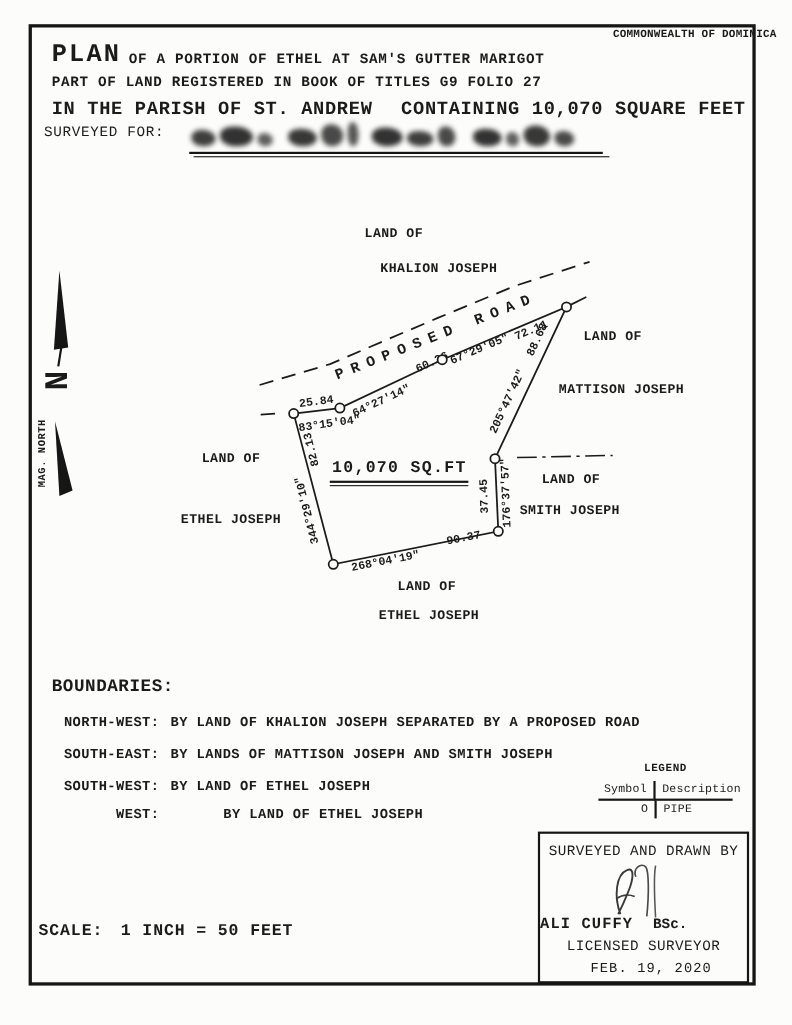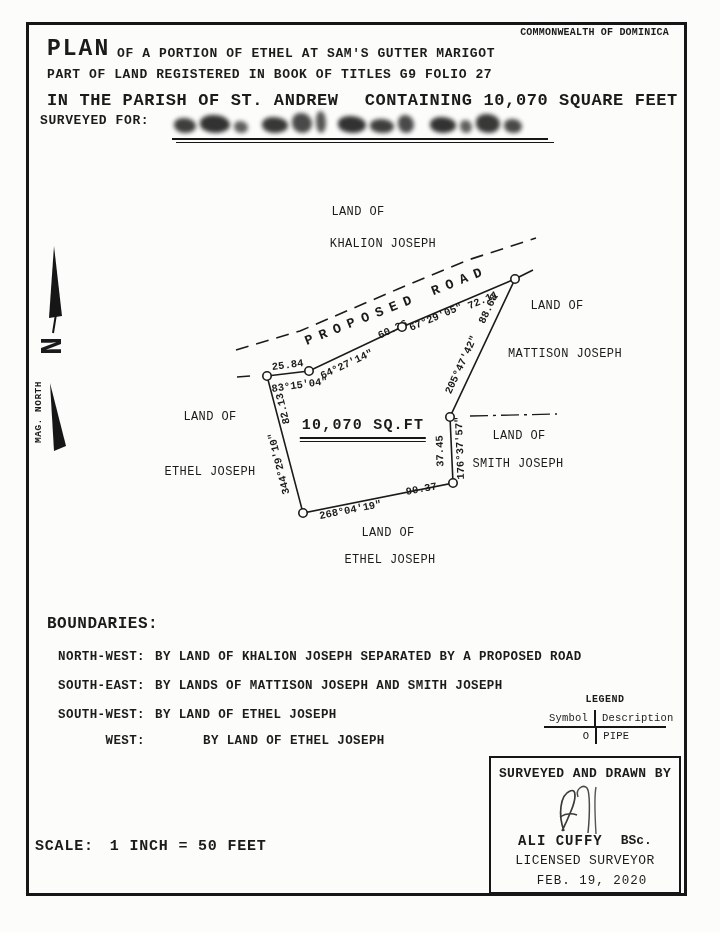--- a/index.html
+++ b/index.html
@@ -9,27 +9,27 @@
     font-family:"Liberation Mono","DejaVu Sans Mono",monospace;
     color:#1b1b1b;overflow:hidden;
   }
   .sheet{position:absolute;inset:0;background:#fcfcfa;}
   .border-frame{
     position:absolute;left:26px;top:22px;width:655px;height:868px;
     border:3px solid #161616;background:transparent;
   }
   .abs{position:absolute;white-space:nowrap;}
   
-  .commonwealth{left:519px;top:27px;width:150px;text-align:right;font-size:10px;font-weight:bold;letter-spacing:.2px;}
+  .commonwealth{left:556px;top:27px;width:150px;text-align:right;font-size:10px;font-weight:bold;letter-spacing:.2px;}
   .plan-word{left:47px;top:36px;font-size:23px;font-weight:bold;letter-spacing:2px;}
   .title-rest{left:117px;top:46px;font-size:13px;font-weight:bold;letter-spacing:.6px;}
   .title-l2{left:47px;top:67px;font-size:13px;font-weight:bold;letter-spacing:.6px;}
   .title-l3{left:47px;top:91px;font-size:17px;font-weight:bold;letter-spacing:.6px;}
   .title-l3 .gap{display:inline-block;width:26px;}
-  .surveyed-for{left:40px;top:113px;font-size:13px;font-weight:bold;letter-spacing:.6px;}
+  .surveyed-for{left:40px;top:113px;font-size:13px;font-weight:normal;letter-spacing:.6px;}
   
   .smudge{
     left:172px;top:111px;width:376px;height:27px;
     border-bottom:2px solid #161616;overflow:visible;
   }
   .smudge::after{content:"";position:absolute;left:4px;right:-6px;bottom:-5px;height:1.5px;background:#161616;}
   .smudge i{display:inline-block;background:#1d1d1d;filter:blur(2.2px);vertical-align:bottom;margin:0 2px;border-radius:45% 60% 50% 55%;}
   .smudge i:nth-child(1){width:22px;height:15px;opacity:.85}
   .smudge i:nth-child(2){width:30px;height:18px;opacity:.9}
   .smudge i:nth-child(3){width:14px;height:12px;opacity:.7;margin-right:12px}
@@ -44,21 +44,21 @@
   .smudge i:nth-child(12){width:24px;height:19px;opacity:.88}
   .smudge i:nth-child(13){width:18px;height:14px;opacity:.8}
   
   .plan-svg{position:absolute;left:0;top:0;}
   .plan-svg text{font-family:"Liberation Mono","DejaVu Sans Mono",monospace;font-weight:bold;fill:#1b1b1b;}
   .plan-svg .e{font-size:10.5px;}
   .plan-svg .road{font-size:13.5px;letter-spacing:7px;}
   .plan-svg .nlet{font-size:30px;}
   .plan-svg .mag{font-size:9.5px;letter-spacing:.5px;}
   
-  .land{font-size:12px;font-weight:normal;letter-spacing:.4px;transform:translateX(-50%);}
+  .land{font-size:12px;font-weight:bold;letter-spacing:.4px;transform:translateX(-50%);}
   .area-label{
     left:363px;top:417px;transform:translateX(-50%);
     font-size:15px;font-weight:bold;letter-spacing:1.2px;
     border-bottom:2px solid #161616;padding:0 2px 3px 2px;
   }
   .area-label::after{content:"";position:absolute;left:0;right:0;bottom:-5px;height:1.5px;background:#161616;}
   
   .boundaries-heading{left:47px;top:615px;font-size:16px;font-weight:bold;letter-spacing:.5px;}
   .brow{font-size:12.5px;font-weight:bold;letter-spacing:.4px;display:flex;}
   .brow .lbl{width:105px;text-align:right;flex:none;}
@@ -70,23 +70,23 @@
   .legend .ltitle{text-align:center;font-size:10px;font-weight:bold;letter-spacing:.5px;margin-bottom:5px;}
   .lg-row{display:flex;font-size:10.5px;letter-spacing:.2px;}
   .lg-row .c1{width:46px;text-align:right;padding:2px 6px 2px 0;}
   .lg-row .c2{border-left:2px solid #161616;padding:2px 0 2px 6px;width:64px;}
   .lg-head .c1,.lg-head .c2{border-bottom:2px solid #161616;}
   
   .svy-box{
     left:489px;top:756px;width:192px;height:138px;
     border:2.5px solid #161616;box-sizing:border-box;text-align:center;
   }
-  .svy-head{margin-top:8px;font-size:13px;font-weight:bold;letter-spacing:.4px;}
+  .svy-head{margin-top:8px;font-size:13px;font-weight:normal;letter-spacing:.4px;}
   .sig-wrap{height:52px;margin-top:2px;}
-  .svy-name-row{display:flex;justify-content:center;gap:18px;font-weight:bold;margin-top:-2px;}
+  .svy-name-row{display:flex;gap:18px;font-weight:bold;margin-top:-2px;}
   .svy-name{font-size:14px;letter-spacing:1px;}
   .svy-degree{font-size:13px;}
   .svy-lic{font-size:13px;letter-spacing:.4px;margin-top:4px;}
   .svy-date{font-size:12.5px;letter-spacing:1px;margin-top:6px;padding-left:14px;}
   
   .scale-row{left:35px;top:838px;font-size:15px;font-weight:bold;letter-spacing:.8px;}
   .scale-row .v{margin-left:16px;}
 </style>
 </head>
 <body>
@@ -147,21 +147,21 @@
       <circle cx="309" cy="371" r="4.2"></circle>
       <circle cx="402" cy="327" r="4.2"></circle>
       <circle cx="515" cy="279" r="4.2"></circle>
       <circle cx="450" cy="417" r="4.2"></circle>
       <circle cx="453" cy="483" r="4.2"></circle>
       <circle cx="303" cy="513" r="4.2"></circle>
     </g>
   </svg>
 
   <div class="abs land" style="left:358px;top:205px;">LAND OF</div>
-  <div class="abs land" style="left:364px;top:237px;padding-left:38px;">KHALION JOSEPH</div>
+  <div class="abs land" style="left:380px;top:237px;padding-left:38px;">KHALION JOSEPH</div>
   <div class="abs land" style="left:557px;top:299px;">LAND OF</div>
   <div class="abs land" style="left:565px;top:347px;">MATTISON JOSEPH</div>
   <div class="abs land" style="left:519px;top:429px;">LAND OF</div>
   <div class="abs land" style="left:518px;top:457px;">SMITH JOSEPH</div>
   <div class="abs land" style="left:210px;top:410px;">LAND OF</div>
   <div class="abs land" style="left:210px;top:465px;">ETHEL JOSEPH</div>
   <div class="abs land" style="left:388px;top:526px;">LAND OF</div>
   <div class="abs land" style="left:390px;top:553px;">ETHEL JOSEPH</div>
 
   <div class="abs area-label">10,070 SQ.FT</div>

